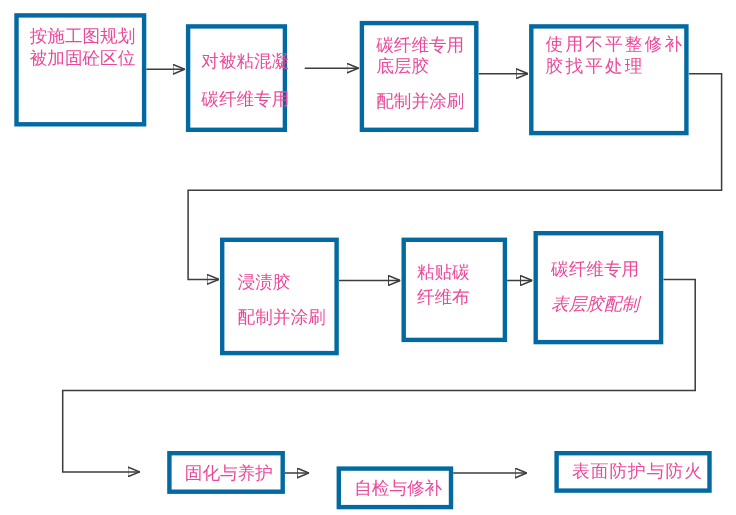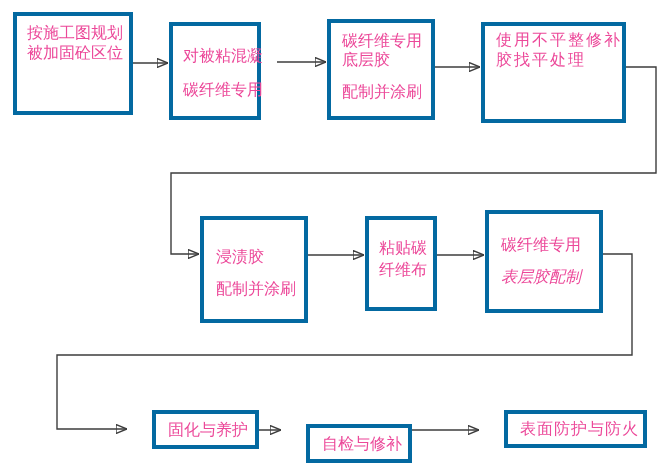--- a/index.html
+++ b/index.html
@@ -41,21 +41,21 @@
 
   
   .b1  { left: 13px;  top: 12px;  width: 120px; height: 103px; padding: 7px 6px 0 10px; }
   .b2  { left: 169px; top: 22px;  width: 92px; height: 98px;  padding: 20px 6px 0 10px; }
   .b2 .ln + .ln { margin-top: 14px; }
   .b3  { left: 327px; top: 19px;  width: 108px; height: 101px; padding: 8px 6px 0 11px; line-height: 19px; }
   .b3 .ln.gap { margin-top: 13px; }
   .b4  { left: 481px; top: 22px;  width: 145px; height: 101px; padding: 4px 4px 16px 11px; letter-spacing: 2px; }
   .b5  { left: 200px; top: 216px; width: 108px; height: 107px;  padding: 27px 6px 0 12px; }
   .b5 .ln + .ln { margin-top: 12px; }
-  .b6  { left: 365px; top: 216px; width: 72px;  height: 95px;  padding: 17px 4px 0 10px; line-height: 22px; }
+  .b6  { left: 365px; top: 216px; width: 96px;  height: 95px;  padding: 17px 4px 0 10px; line-height: 22px; }
   .b7  { left: 485px; top: 210px; width: 118px; height: 103px; padding: 21px 6px 0 12px; }
   .b7 .ln + .ln { margin-top: 12px; font-style: italic; }
   .b8  { left: 128px; top: 410px; width: 107px; height: 39px; }
   .b9  { left: 282px; top: 424px; width: 106px; height: 39px; }
   .b10 { left: 480px; top: 410px; width: 143px; height: 38px; letter-spacing: 1px; text-align: right; }
   .single { display: flex; align-items: center; padding-left: 12px; margin-left: 24px; }
 </style>
 </head>
 <body>
 

